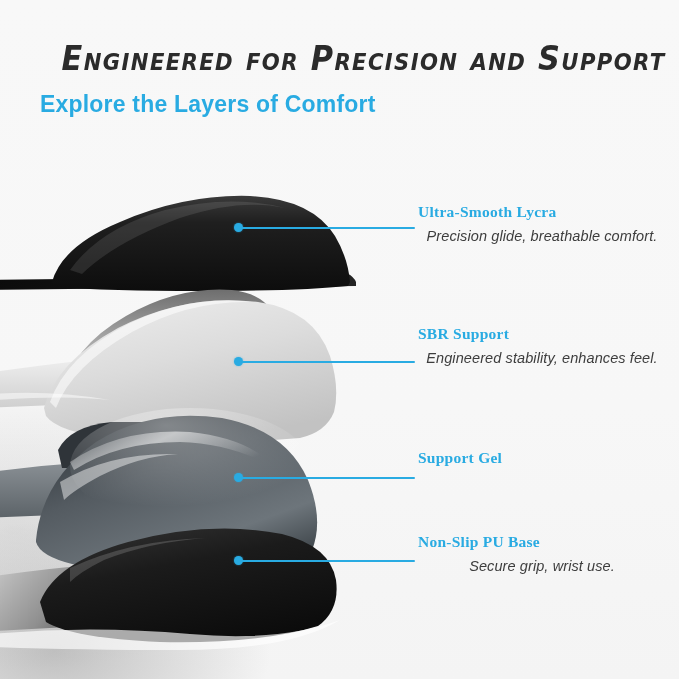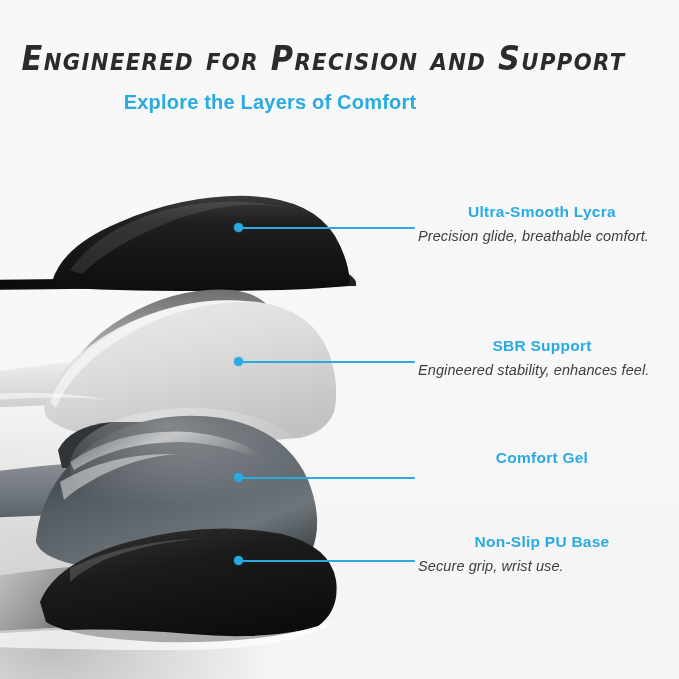--- a/index.html
+++ b/index.html
@@ -23,42 +23,43 @@
       radial-gradient(ellipse 420px 200px at 2% 78%, rgba(170,170,170,0.35) 0%, rgba(170,170,170,0.0) 70%),
       linear-gradient(180deg, #f8f8f8 0%, #f7f7f7 60%, #f4f4f4 100%);
     overflow: hidden;
   }
 
   
   .header {
     position: absolute;
     top: 0; left: 0;
     width: 540px;
-    text-align: center;
+    text-align: left;
     z-index: 40;
+    padding-left: 40px;
   }
   .main-title {
     margin: 0;
     padding-top: 42px;
     font-family: "DejaVu Sans", sans-serif;
     font-size: 33px;
     font-weight: bold;
     font-style: italic;
     font-variant: small-caps;
     letter-spacing: 1.5px;
     color: #2b2b2b;
     line-height: 1.05;
     white-space: nowrap;
     transform: scaleX(0.92);
   }
   .sub-title {
     margin: 0;
     padding-top: 14px;
     font-family: "Liberation Sans", sans-serif;
-    font-size: 20px;
+    font-size: 23px;
     font-weight: bold;
     color: #29abe2;
     letter-spacing: 0.2px;
     white-space: nowrap;
   }
 
   
   .product-stage {
     position: absolute;
     left: 0;
@@ -89,38 +90,38 @@
     border-radius: 50%;
     background: #29abe2;
     box-shadow: 0 0 2px rgba(41,171,226,0.6);
   }
   .callout-text {
     position: absolute;
     width: 248px;
   }
   .callout-title {
     margin: 0;
-    font-family: Liberation Sans, sans-serif;
+    font-family: Liberation Serif, serif;
     font-size: 15.5px;
     font-weight: bold;
     color: #29abe2;
     letter-spacing: 0.25px;
     line-height: 1.2;
     white-space: nowrap;
-    text-align: center;
   }
   .callout-desc {
     margin: 0;
     padding-top: 5px;
     font-family: "Liberation Sans", sans-serif;
     font-size: 14.5px;
     font-style: italic;
     color: #3d3d3d;
     line-height: 1.32;
     letter-spacing: 0.1px;
+    text-align: center;
   }
 </style>
 </head>
 <body>
 
 <div id="infographic">
 
   <div class="header">
     <h1 class="main-title">Engineered for Precision and Support</h1>
     <h2 class="sub-title">Explore the Layers of Comfort</h2>
@@ -230,31 +231,31 @@
     <span class="callout-line" style="left:241px; top:227px; width:174px;"></span>
     <div class="callout-text" style="left:418px; top:203px;">
       <p class="callout-title">Ultra-Smooth Lycra</p>
       <p class="callout-desc">Precision glide, breathable comfort.</p>
     </div>
   </div>
 
   <div class="callout">
     <span class="callout-dot" style="left:234px; top:357px;"></span>
     <span class="callout-line" style="left:241px; top:361px; width:174px;"></span>
-    <div class="callout-text" style="left:418px; top:337px;">
+    <div class="callout-text" style="left:418px; top:325px;">
       <p class="callout-title">SBR Support</p>
       <p class="callout-desc">Engineered stability, enhances feel.</p>
     </div>
   </div>
 
   <div class="callout">
     <span class="callout-dot" style="left:234px; top:473px;"></span>
     <span class="callout-line" style="left:241px; top:477px; width:174px;"></span>
     <div class="callout-text" style="left:418px; top:449px;">
-      <p class="callout-title">Comfort Gel</p>
+      <p class="callout-title">Support Gel</p>
     </div>
   </div>
 
   <div class="callout">
     <span class="callout-dot" style="left:234px; top:556px;"></span>
     <span class="callout-line" style="left:241px; top:560px; width:174px;"></span>
     <div class="callout-text" style="left:418px; top:533px;">
       <p class="callout-title">Non-Slip PU Base</p>
       <p class="callout-desc">Secure grip, wrist use.</p>
     </div>

